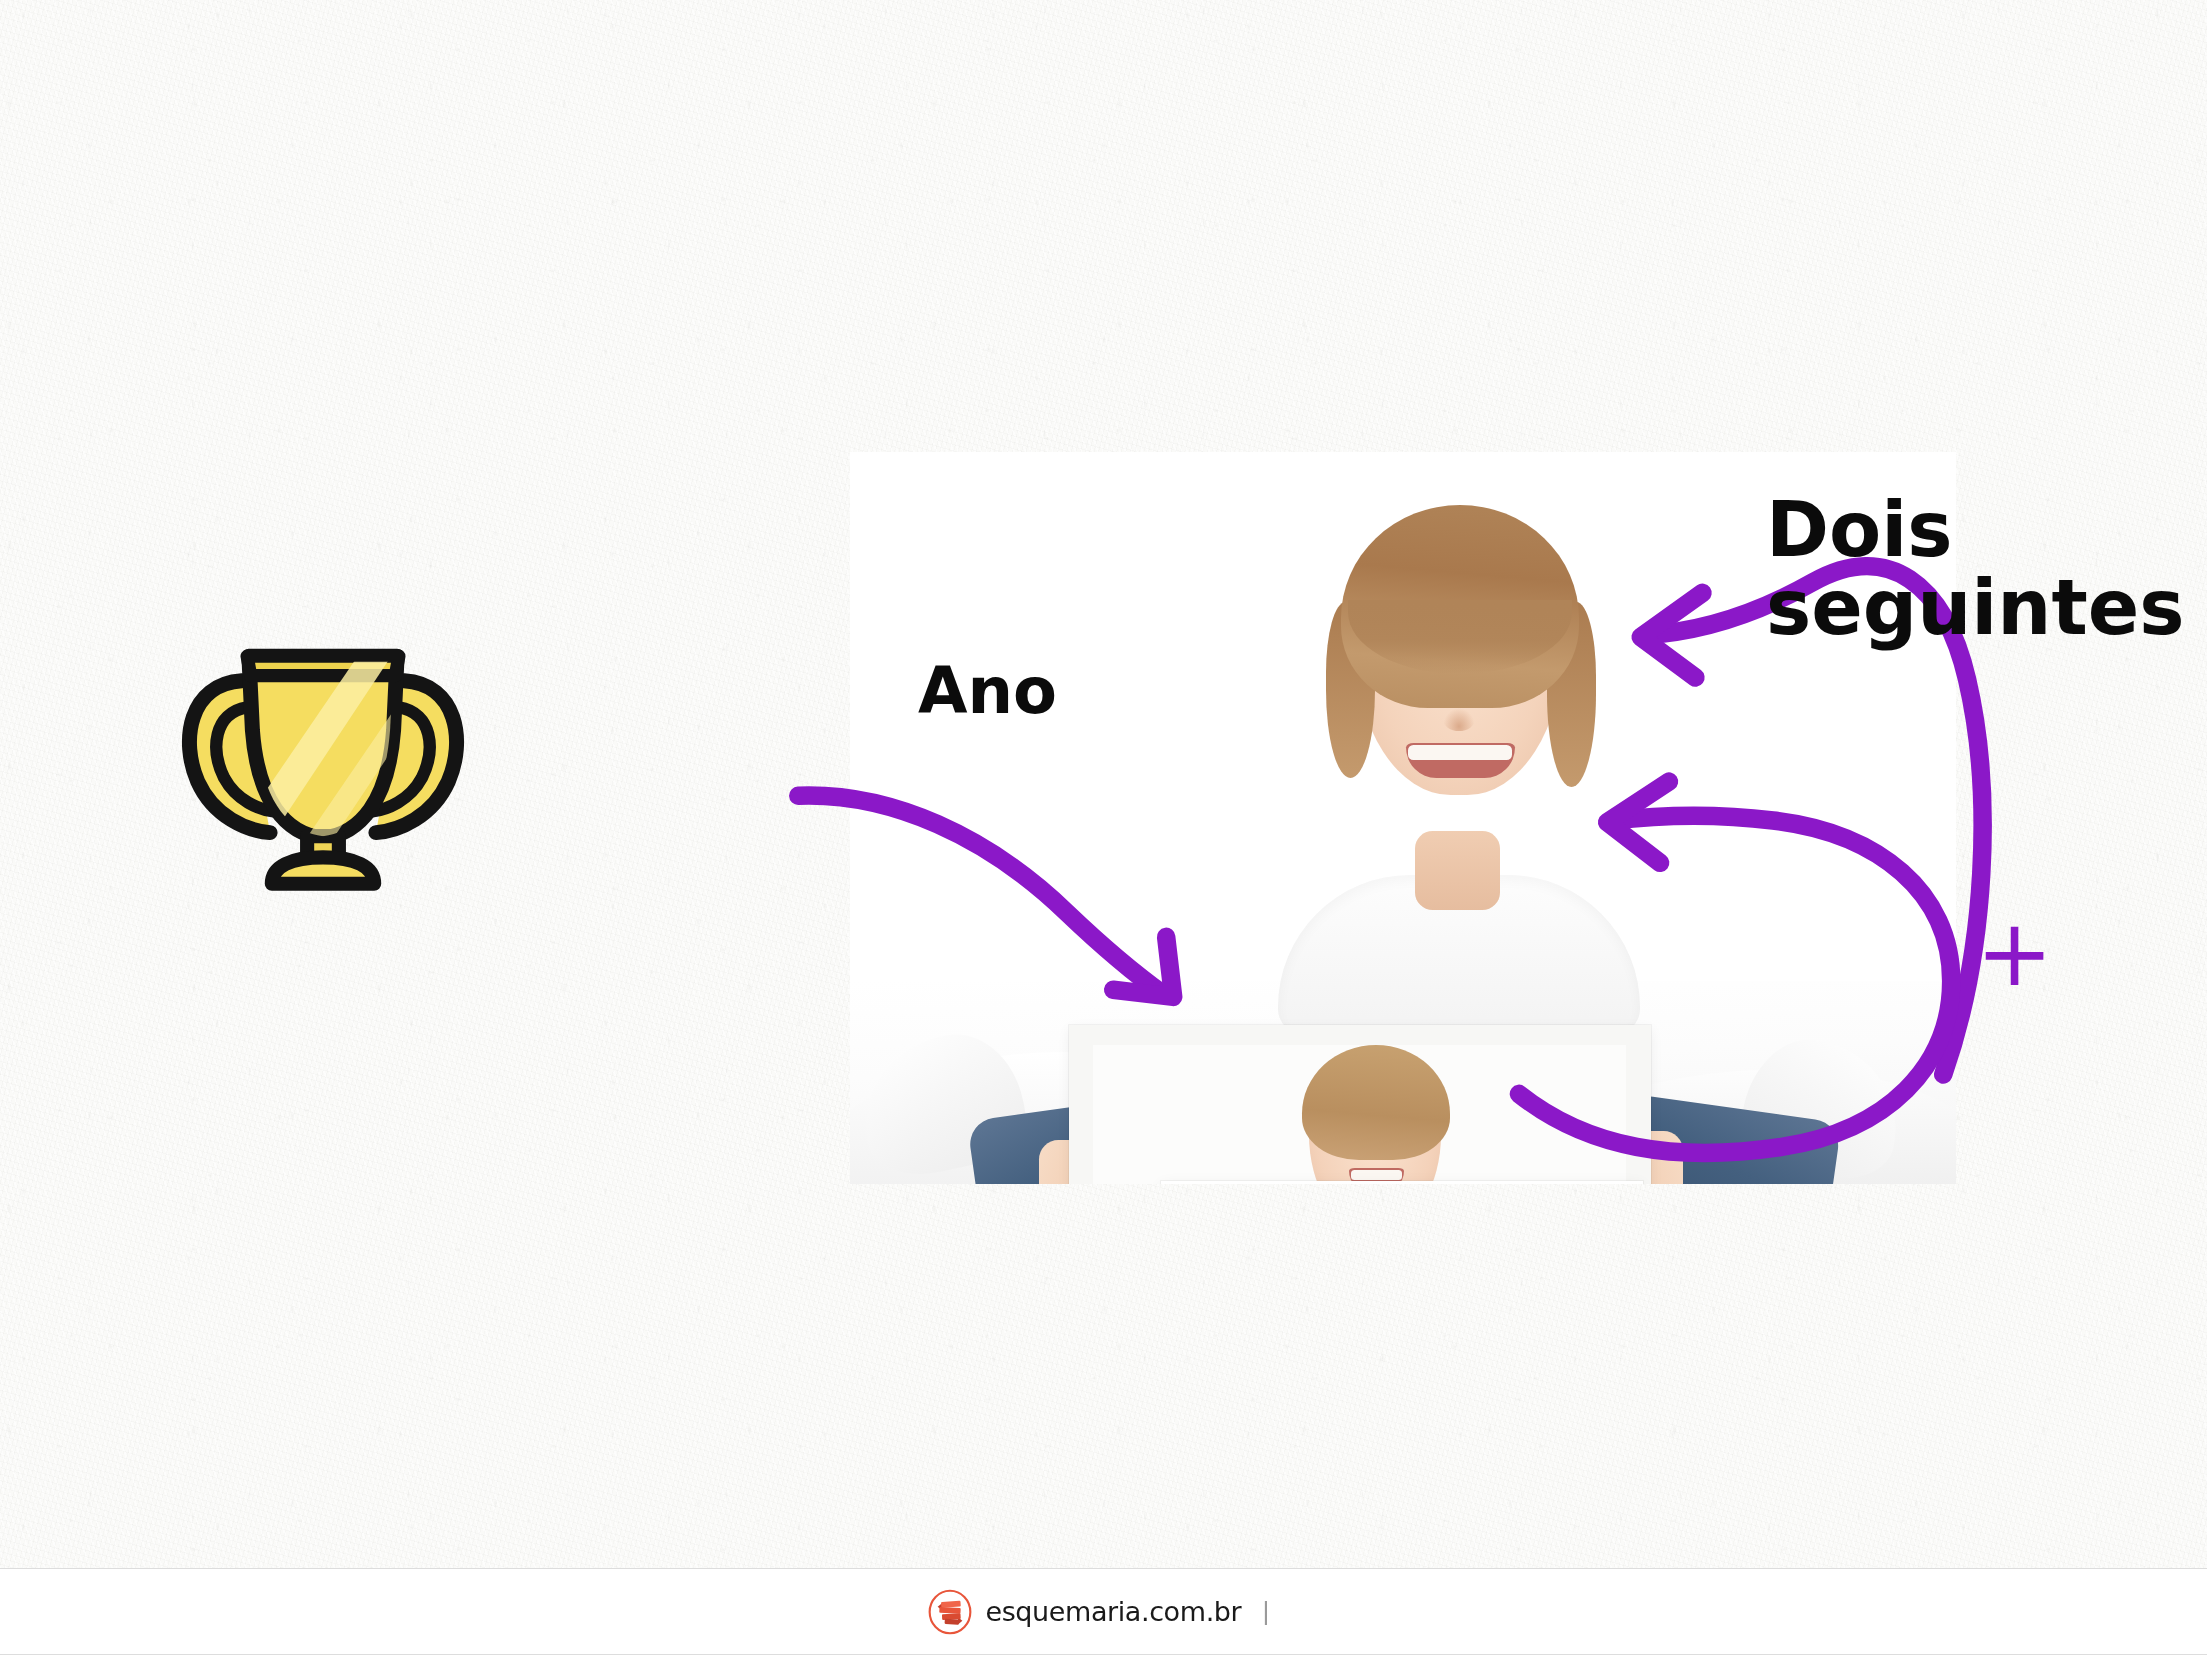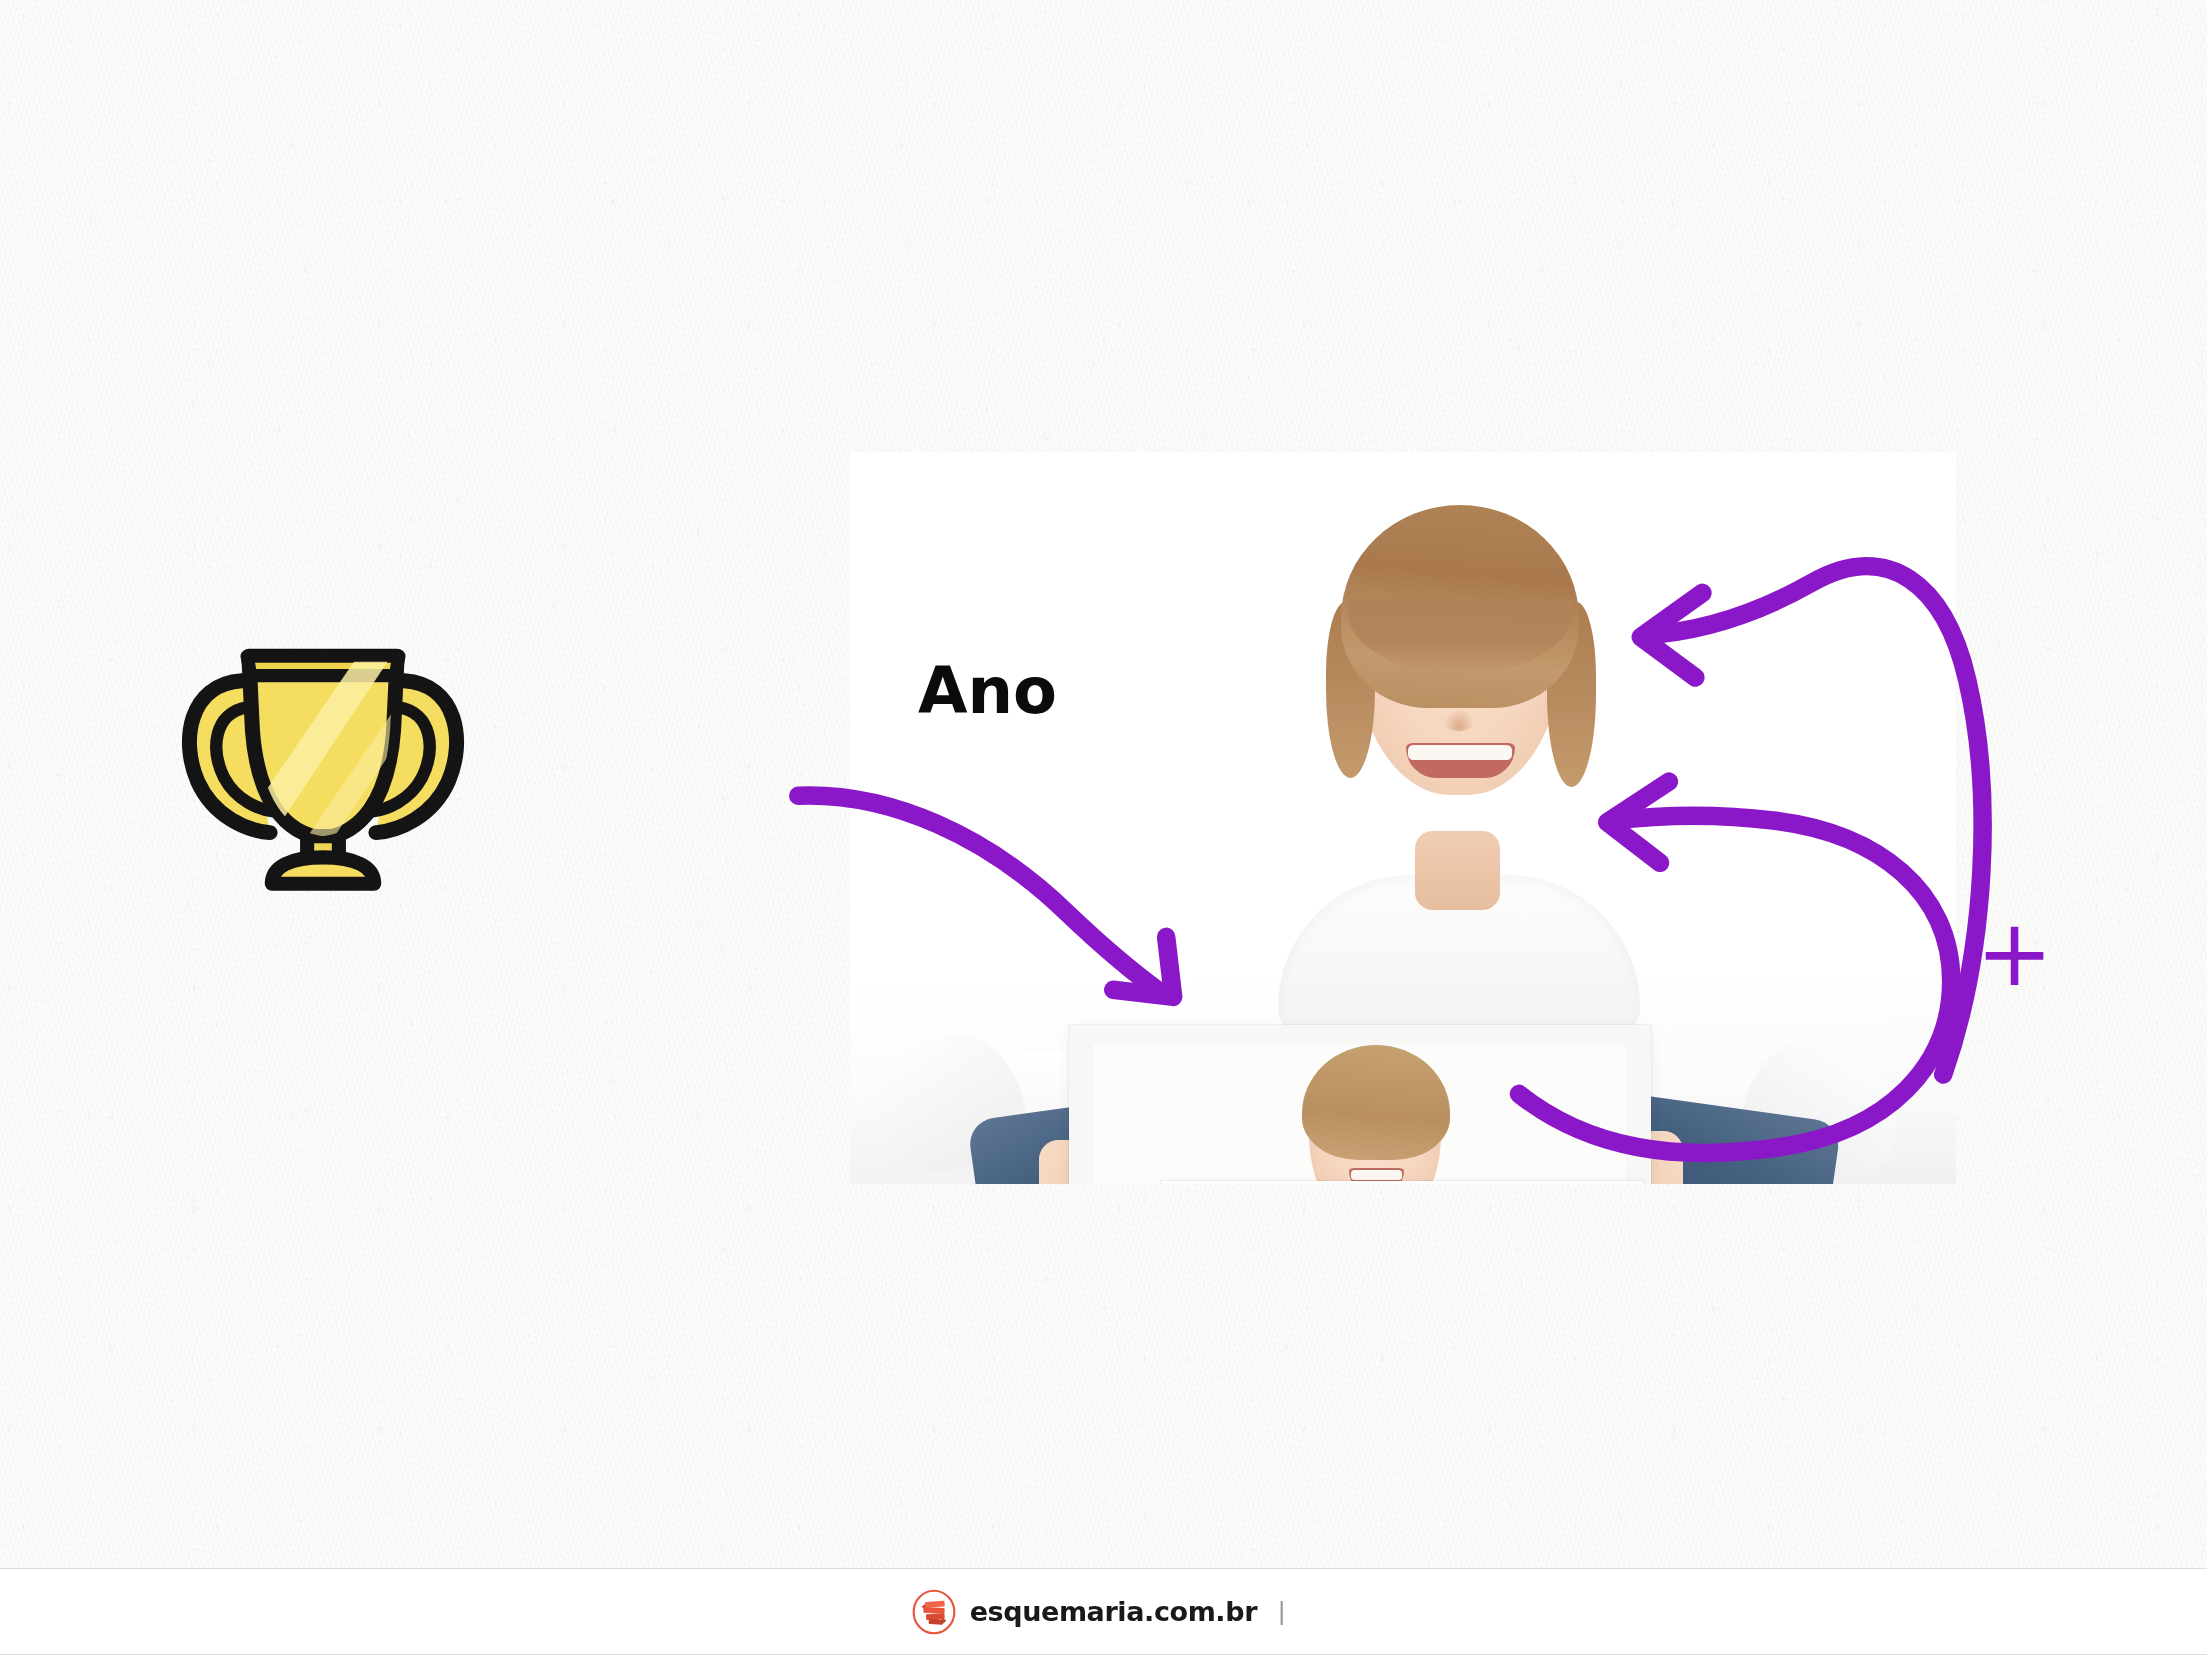--- a/index.html
+++ b/index.html
@@ -229,21 +229,21 @@
     border-bottom: 1.8px solid #dddddd;
     display: flex;
     align-items: center;
     justify-content: center;
     gap: 0;
   }
   #footer-inner { display:flex; align-items:center; gap: 12.4px; }
   #brand-logo { width: 46px; height: 46px; flex: 0 0 auto; }
   #brand-name {
     font-family: "DejaVu Sans", sans-serif;
-    font-weight: 700;
+    font-weight: 400;
     font-size: 27px;
     color: #1a1a1a;
     letter-spacing: -0.4px;
   }
   #footer-sep {
     color: #9a9a9a; font-size: 26.5px; margin: 0 10.6px 0 8.8px; font-weight: 300;
   }
   #footer-tagline {
     font-family: "DejaVu Sans", sans-serif;
     font-size: 25px;
@@ -346,20 +346,22 @@
 
     <g>
       <path d="M1722,1240 C1800,1302 1900,1318 2020,1300 C2140,1282 2212,1208 2212,1112
                C2212,1012 2130,944 2010,930 C1944,922 1880,924 1828,930" fill="none" stroke="#8B18C8" stroke-width="21" stroke-linecap="round"></path>
       <path d="M1892,886 L1822,932 L1882,978" fill="none" stroke="#8B18C8" stroke-width="21" stroke-linecap="round" stroke-linejoin="round"></path>
     </g>
   </svg>
 
   <div class="hand-label" id="label-ano">Ano</div>
 
+  <div class="hand-label" id="label-dois">Dois
+seguintes</div>
 
   <div id="plus-sign">+</div>
 
   <div id="footer-bar">
     <div id="footer-inner">
       <svg id="brand-logo" viewBox="0 0 52 52">
         <ellipse cx="26" cy="26" rx="23" ry="24" fill="none" stroke="#E8553A" stroke-width="2.4"></ellipse>
         <path d="M12 20 L17 16 L17 24 Z" fill="#C4402C"></path>
         <path d="M40 36 L35 40 L35 32 Z" fill="#C4402C"></path>
         <rect x="16" y="14" width="22" height="6.5" rx="1.2" fill="#F0654A" transform="rotate(-4 27 17)"></rect>

